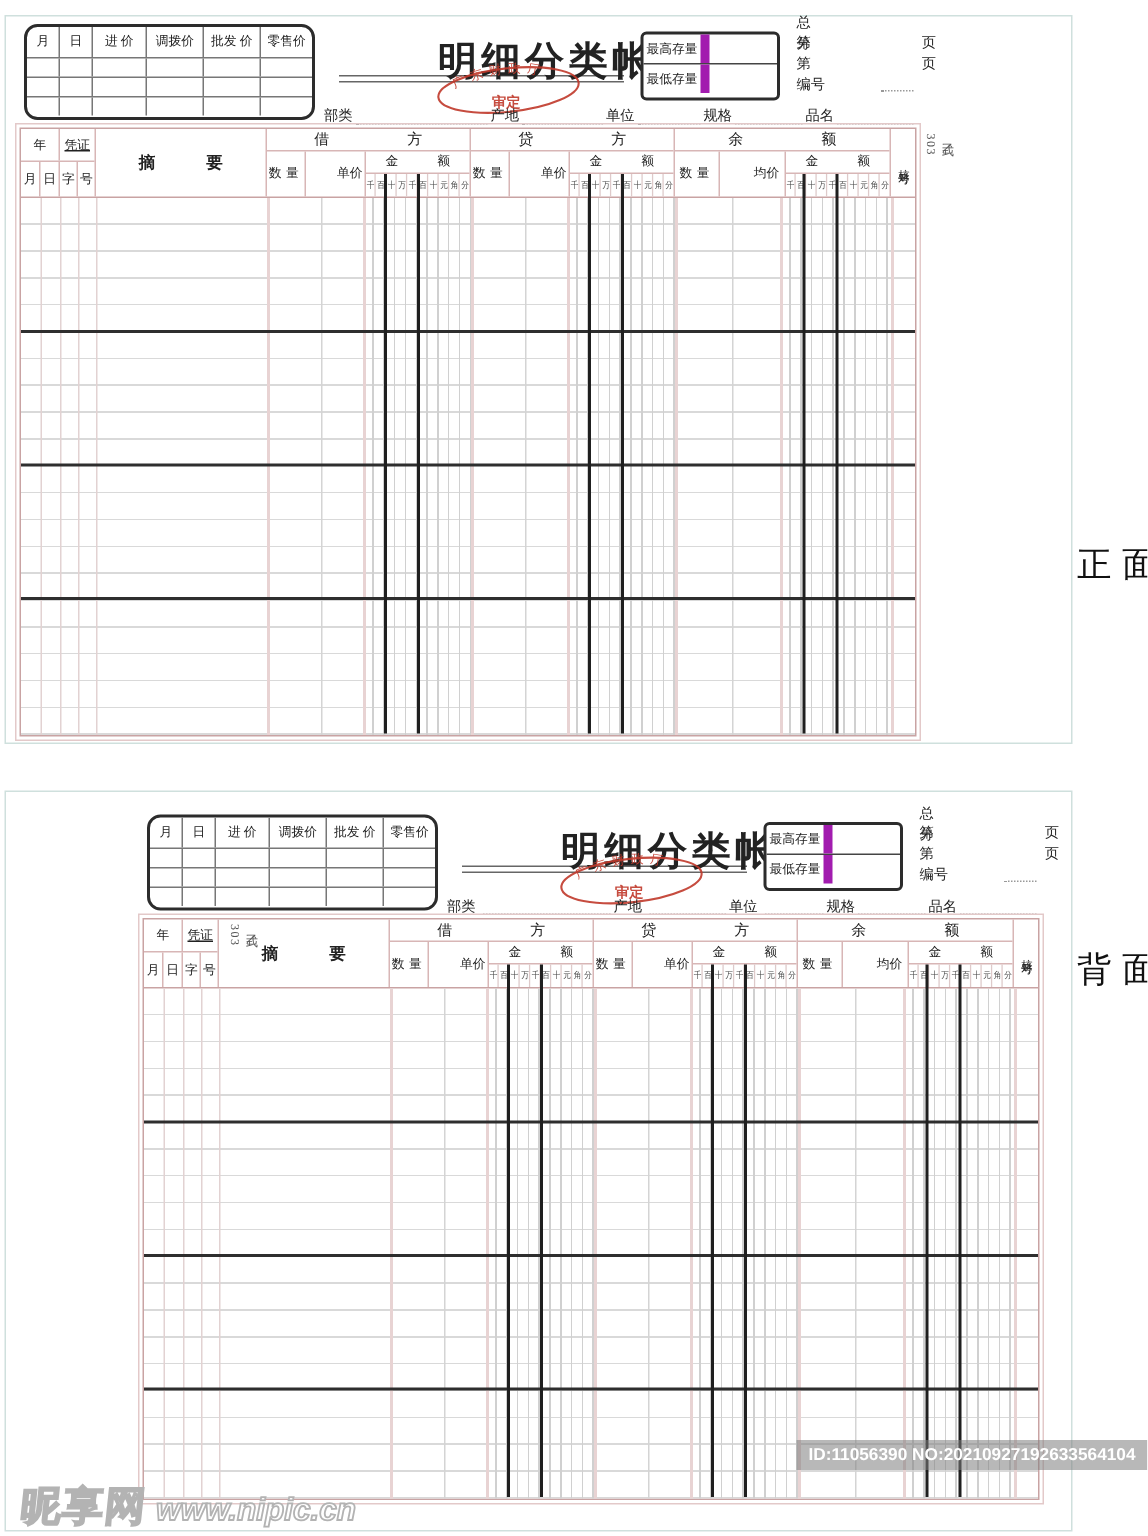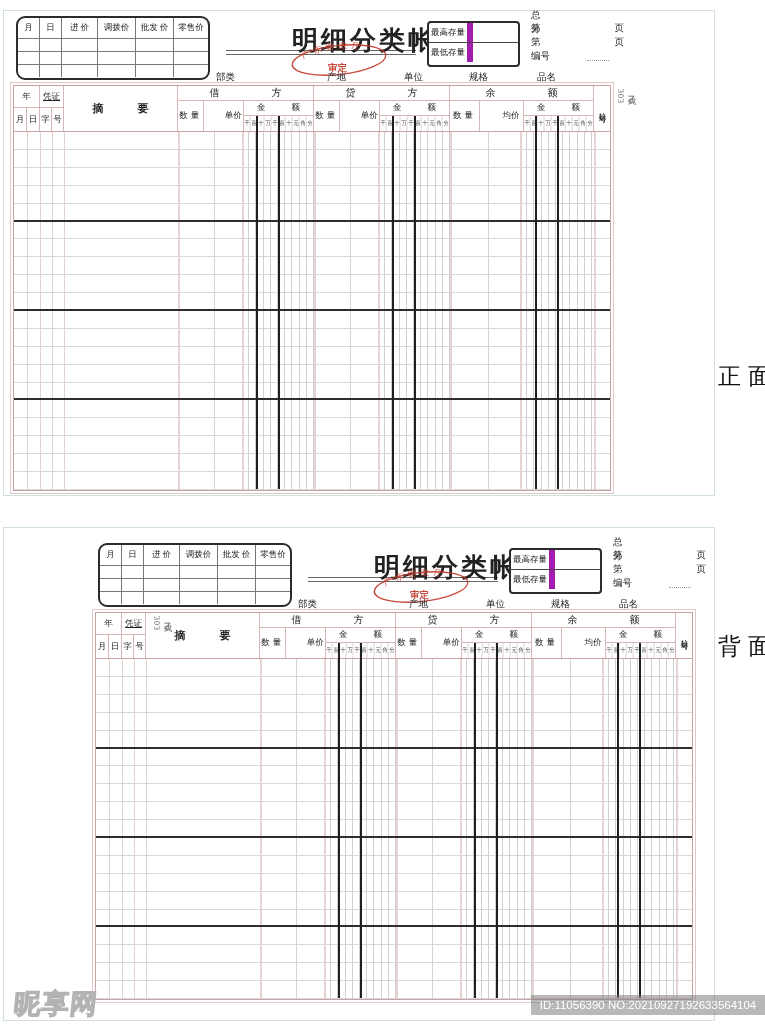--- a/index.html
+++ b/index.html
@@ -114,23 +114,23 @@
   
   .side-label{position:absolute;left:718px;font-size:23px;letter-spacing:7px;color:#111;
               white-space:nowrap;}
   .side-label.front-l{top:361px;}
   .side-label.back-l{top:631px;}
   .wm-logo{position:absolute;left:14px;top:986px;display:flex;align-items:baseline;gap:6px;
            font-family:"Liberation Sans","DejaVu Sans",sans-serif;
            color:rgba(255,255,255,.88);-webkit-text-stroke:1.2px #b3b3b3;}
   .wm-name{font-size:27px;font-weight:900;letter-spacing:1px;transform:skewX(-6deg);}
   .wm-url{font-size:21px;font-weight:bold;font-style:italic;}
-  .id-bar{position:absolute;left:531px;top:995px;width:234px;height:20px;
+  .id-bar{position:absolute;left:531px;top:960px;width:234px;height:20px;
           background:rgba(125,125,125,.55);display:flex;align-items:center;justify-content:center;
-          color:#fff;font-size:11.5px;font-family:"Liberation Sans","DejaVu Sans",sans-serif;}
+          color:#fff;font-size:11.5px;font-family:"Liberation Sans","DejaVu Sans",sans-serif;font-weight:bold;}
 </style>
 </head>
 <body>
 
 <div id="page">
   <div class="sheet front">
   <div class="content">
 
     <div class="price-box">
       <div class="pb-row head">
@@ -606,15 +606,16 @@
 
     <div class="form-code">乙式303</div>
   </div>
 </div>
 
   <div class="side-label front-l">正面</div>
   <div class="side-label back-l">背面</div>
 
   <div class="wm-logo">
     <span class="wm-name">昵享网</span>
+    <span class="wm-url">www.nipic.cn</span>
   </div>
   <div class="id-bar">ID:11056390 NO:20210927192633564104</div>
 </div>
 
 </body></html>

